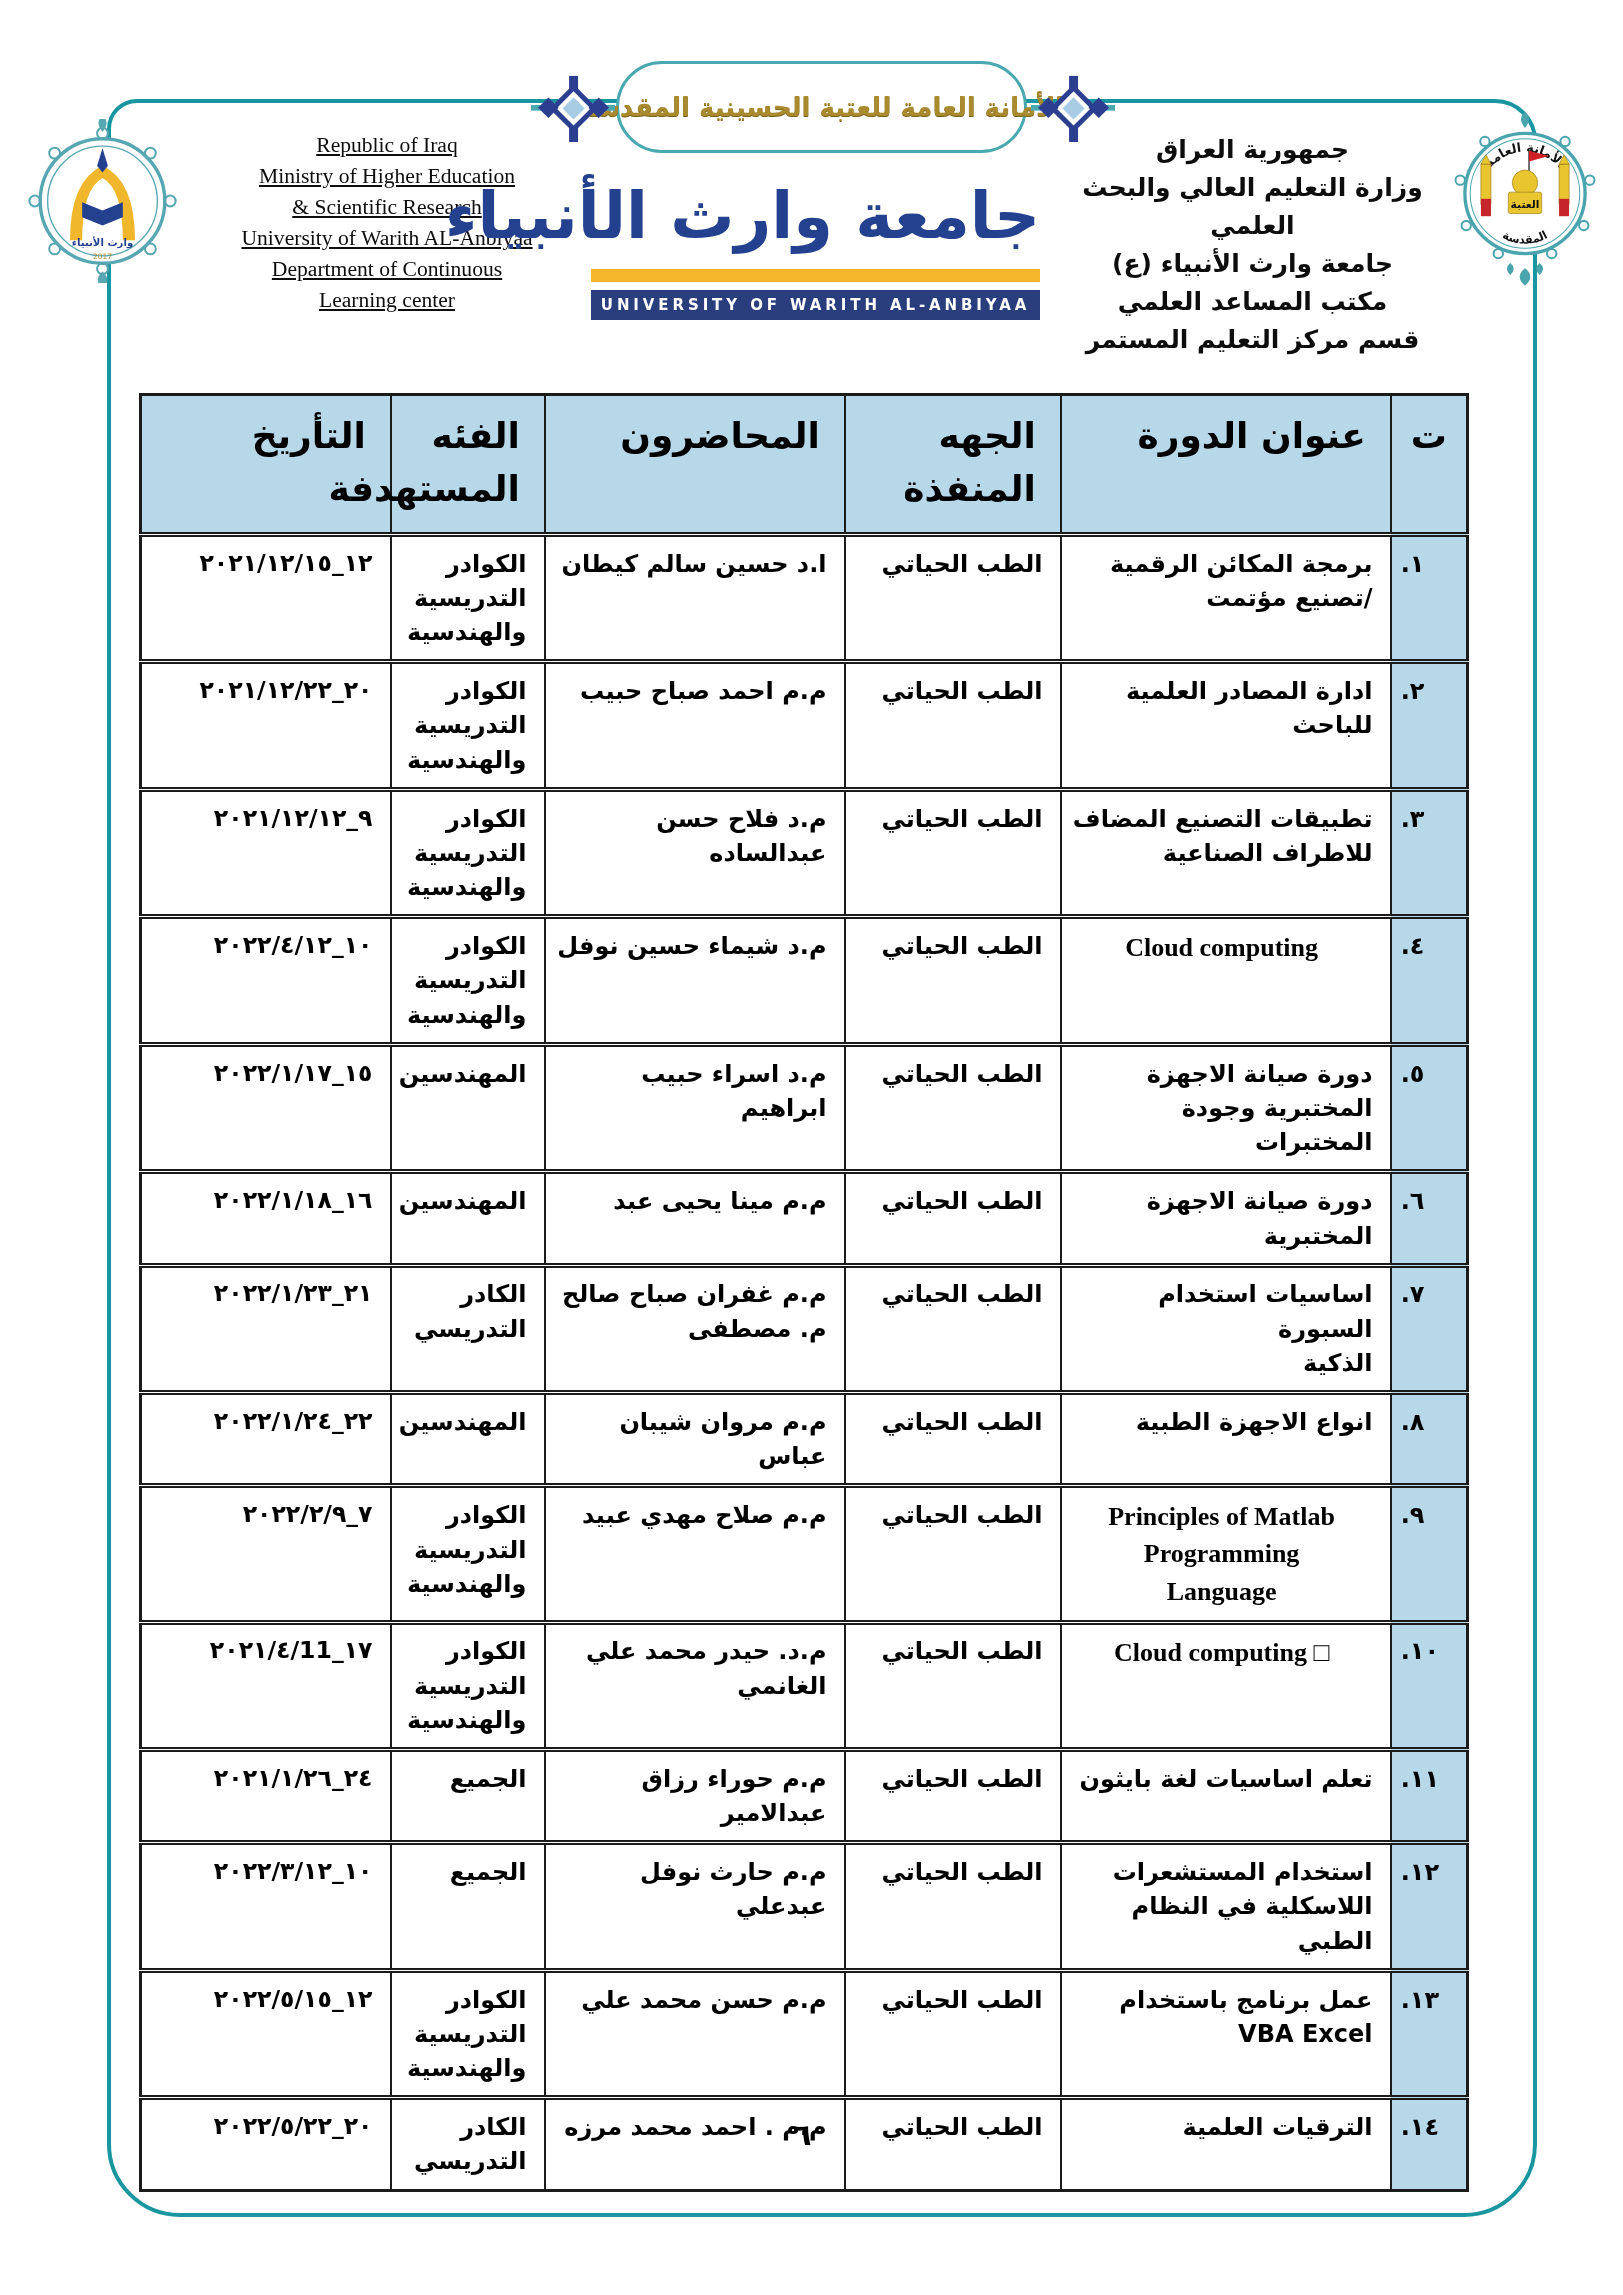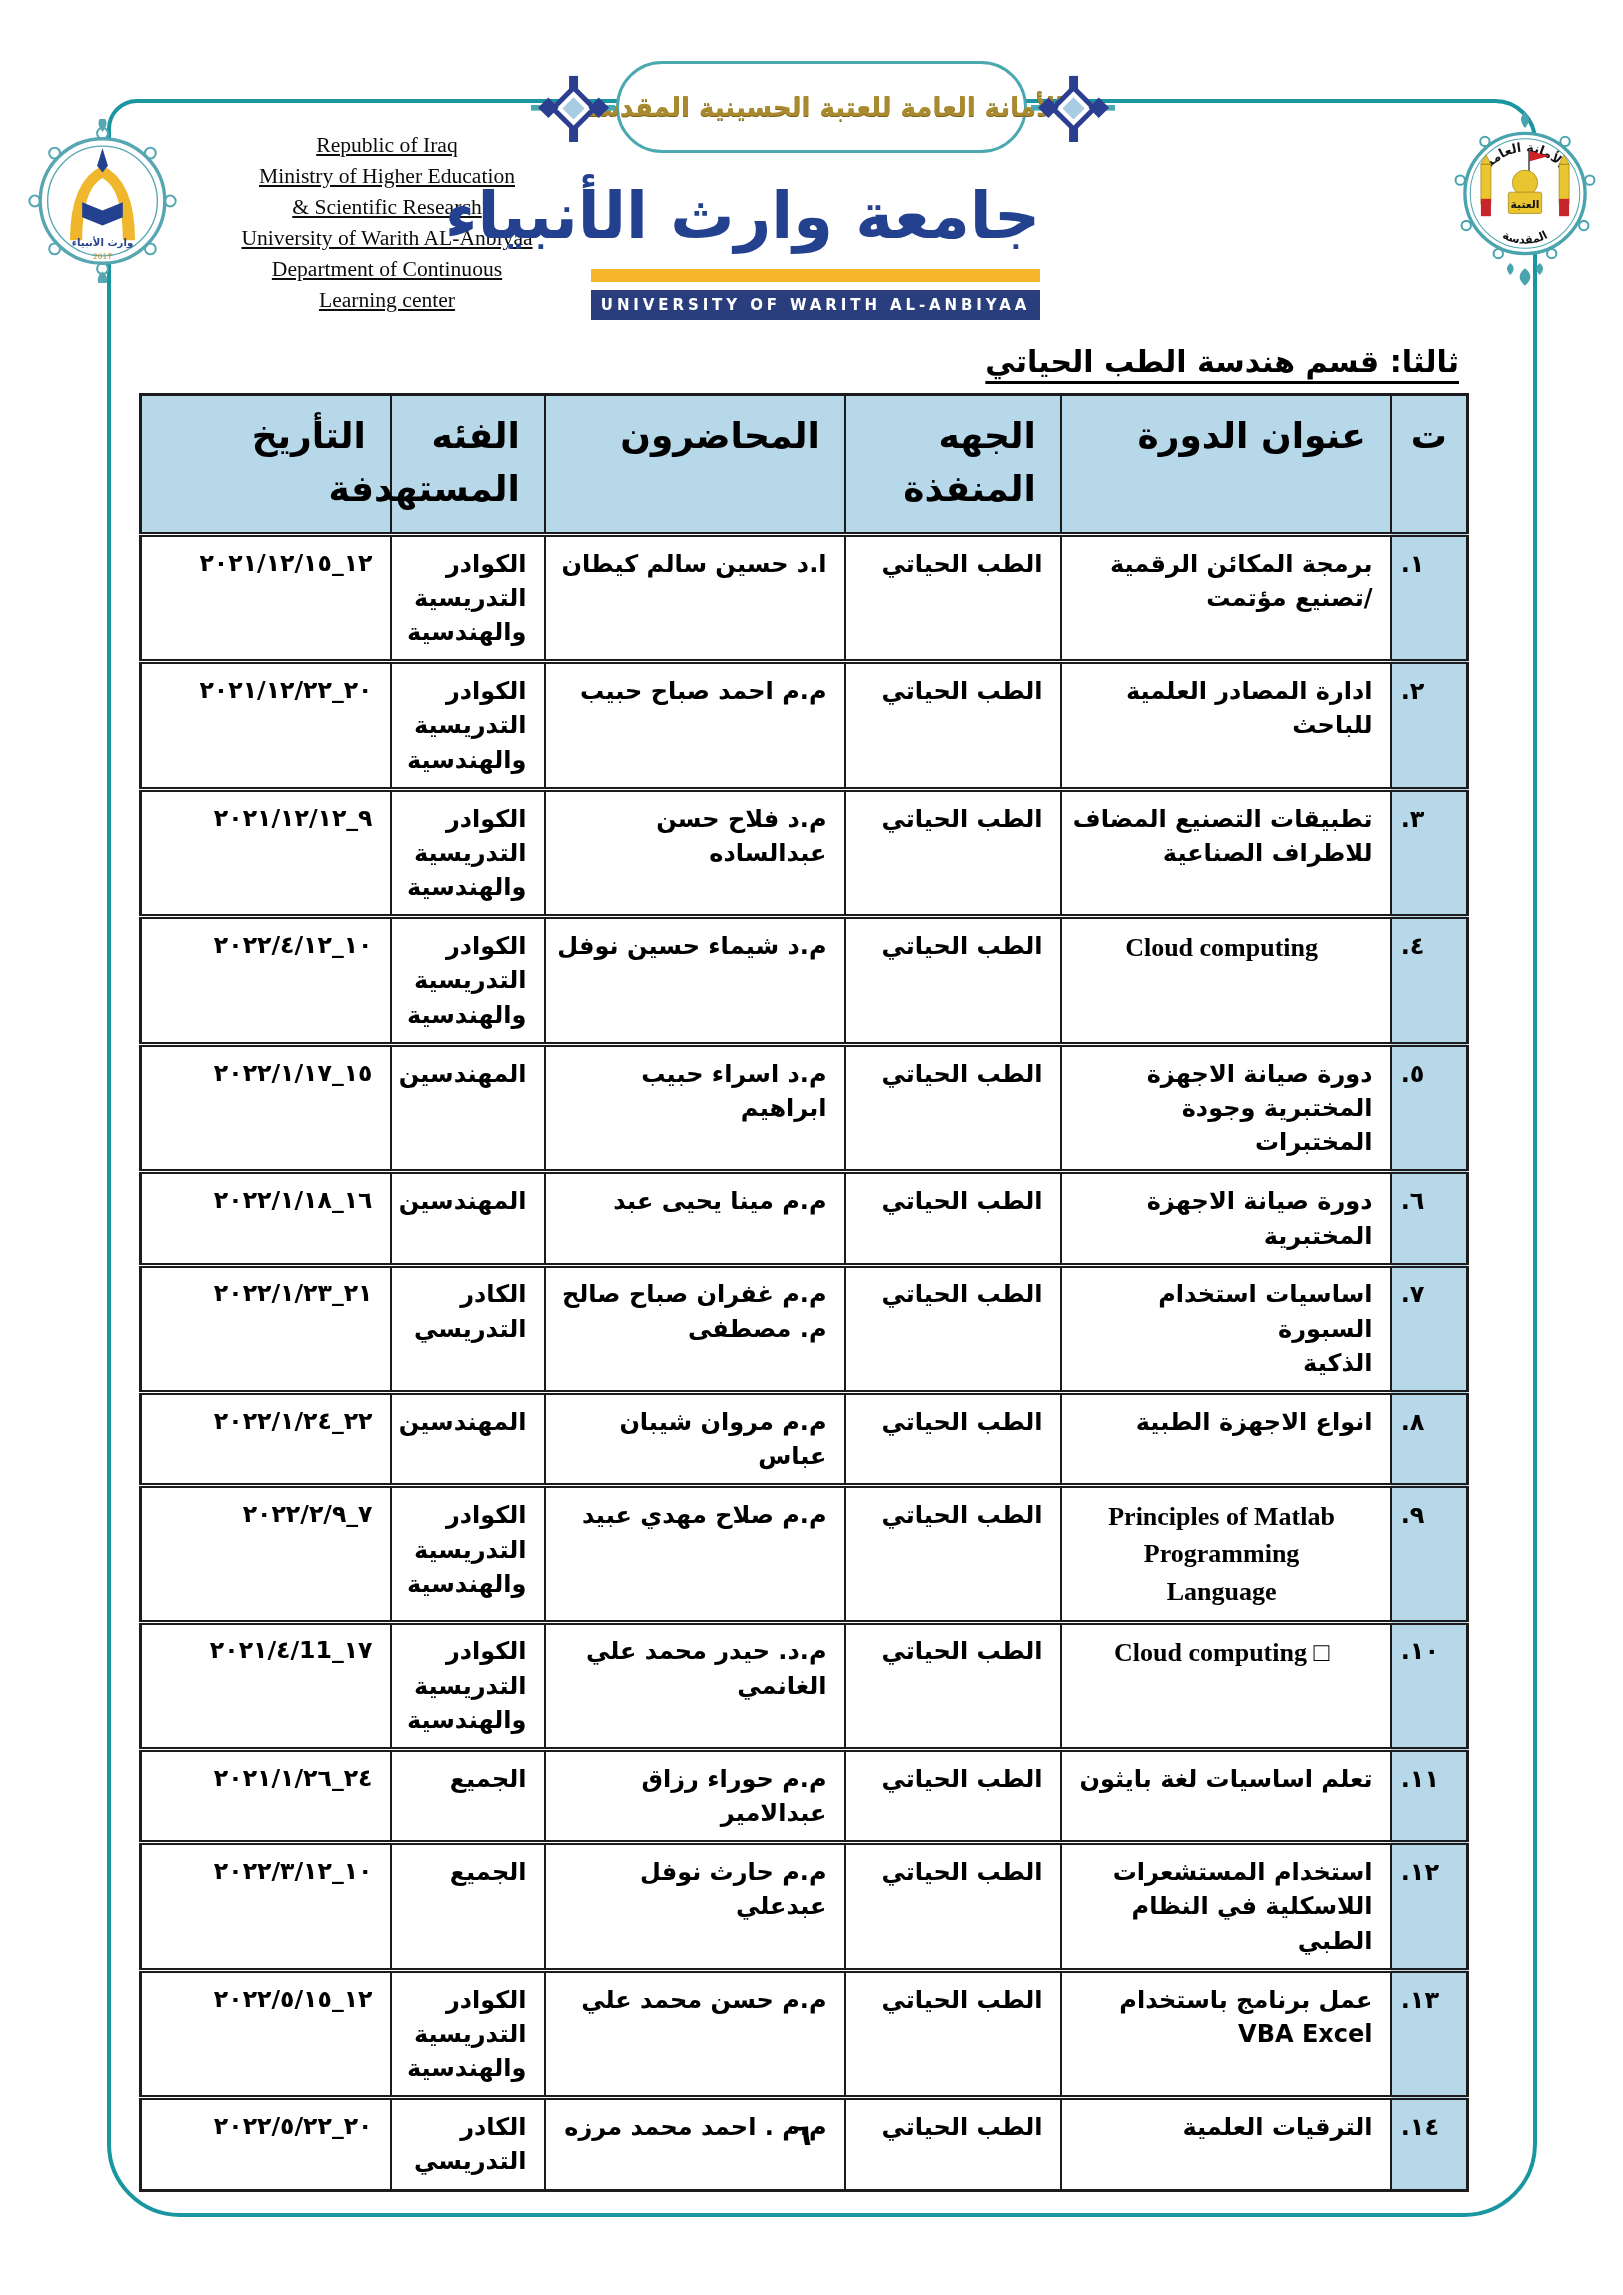--- a/index.html
+++ b/index.html
@@ -134,20 +134,27 @@
       <rect x="68" y="0" width="16" height="26" fill="#2c3e90"></rect>
       <rect x="68" y="92" width="16" height="26" fill="#2c3e90"></rect>
     </svg>
 
     <div class="uw">
       <div class="uw-ar">جامعة وارث الأنبياء</div>
       <div class="uw-stripe"></div>
       <div class="uw-en">UNIVERSITY OF WARITH AL-ANBIYAA</div>
     </div>
 
+    <div class="ar-block">
+      <div>جمهورية العراق</div>
+      <div>وزارة التعليم العالي والبحث العلمي</div>
+      <div>جامعة وارث الأنبياء (ع)</div>
+      <div>مكتب المساعد العلمي</div>
+      <div>قسم مركز التعليم المستمر</div>
+    </div>
 
     <div class="logo-right">
       <svg viewBox="-110 -125 220 265" width="148" height="177">
         <circle cx="0" cy="0" r="90" fill="#ffffff" stroke="#4aa4ae" stroke-width="5"></circle>
         <circle cx="0" cy="0" r="82" fill="none" stroke="#4aa4ae" stroke-width="1.5"></circle>
         <g fill="none" stroke="#4aa4ae" stroke-width="3">
           <circle cx="97" cy="-20" r="7"></circle>
             <circle cx="88" cy="48" r="7"></circle>
           <circle cx="40" cy="90" r="7"></circle>
             <circle cx="-40" cy="90" r="7"></circle>
@@ -178,21 +185,20 @@
         <circle cx="0" cy="-16" r="19" fill="#e9c52f" stroke="#9a7c1a" stroke-width="1"></circle>
         <rect x="-25" y="-2" width="50" height="32" rx="3" fill="#e9c52f" stroke="#9a7c1a" stroke-width="1"></rect>
         <text x="0" y="21" text-anchor="middle" font-size="16" font-weight="bold" fill="#111" direction="rtl">العتبة</text>
         <text font-size="17" font-weight="bold" fill="#111" direction="rtl">
           <textPath href="#arcB" startOffset="50%" text-anchor="middle">المقدسة</textPath>
         </text>
       </svg>
     </div>
   </div>
 
-  <div class="section-title">ثالثا: قسم هندسة الطب الحياتي</div>
 
   <table class="courses">
     <colgroup>
       <col class="w-no">
         <col class="w-title">
         <col class="w-entity">
       <col class="w-lect">
         <col class="w-target">
         <col class="w-date">
     </colgroup>

